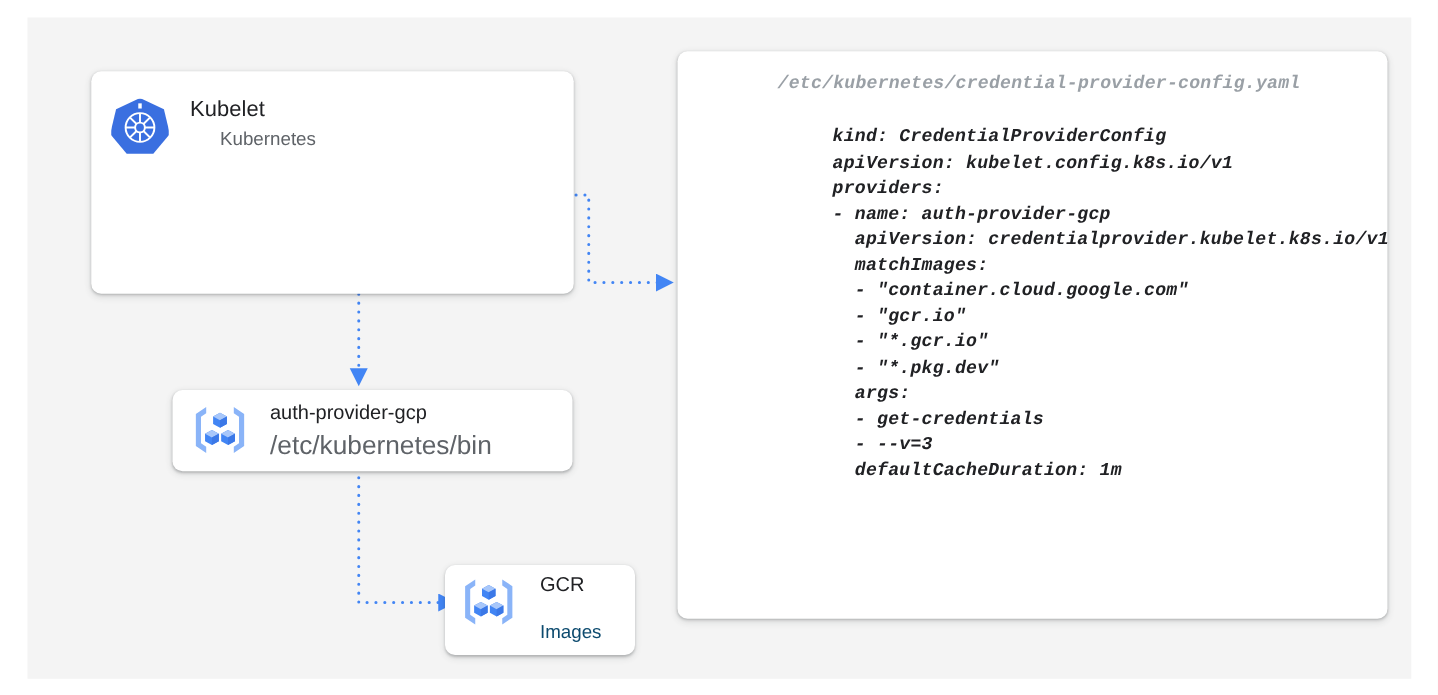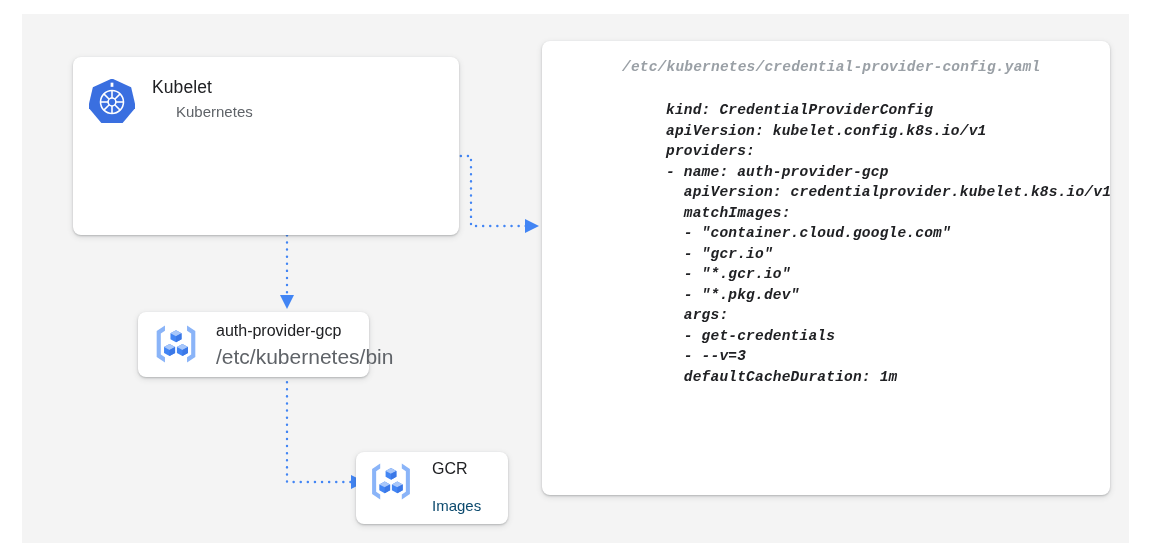--- a/index.html
+++ b/index.html
@@ -69,21 +69,21 @@
     left: 79px;
     top: 90px;
     font-size: 14.5px;
     color: #5f6368;
     line-height: 23px;
   }
   
   .card-auth {
     left: 138px;
     top: 312px;
-    width: 231px;
+    width: 320px;
     height: 65px;
   }
   .auth-icon {
     position: absolute;
     left: 14px;
     top: 9px;
     width: 48px;
     height: 46px;
   }
   .auth-title {

